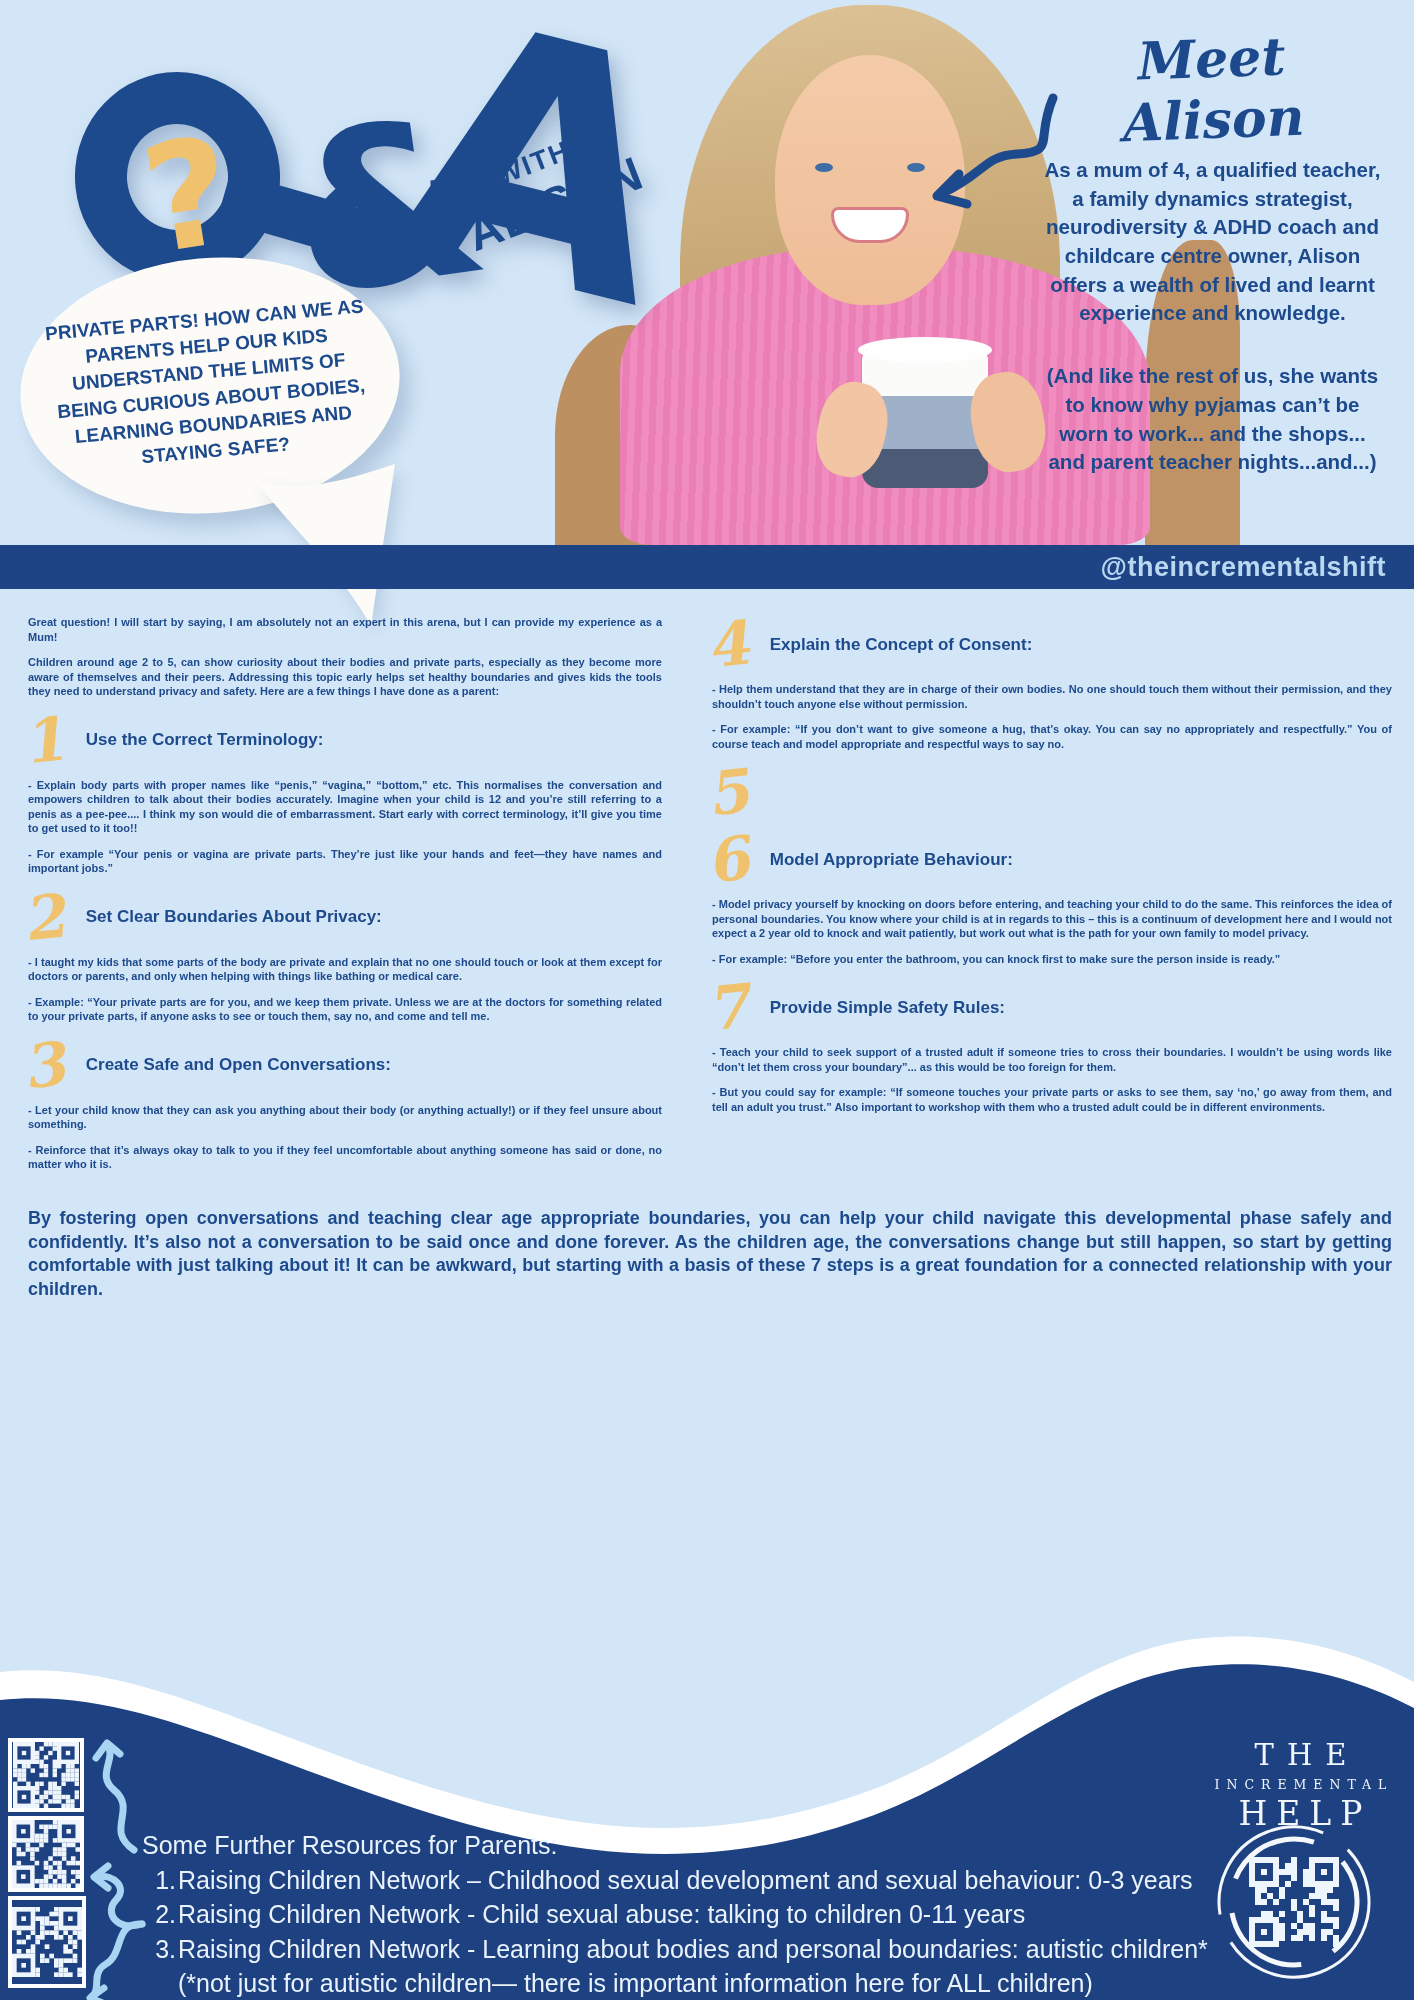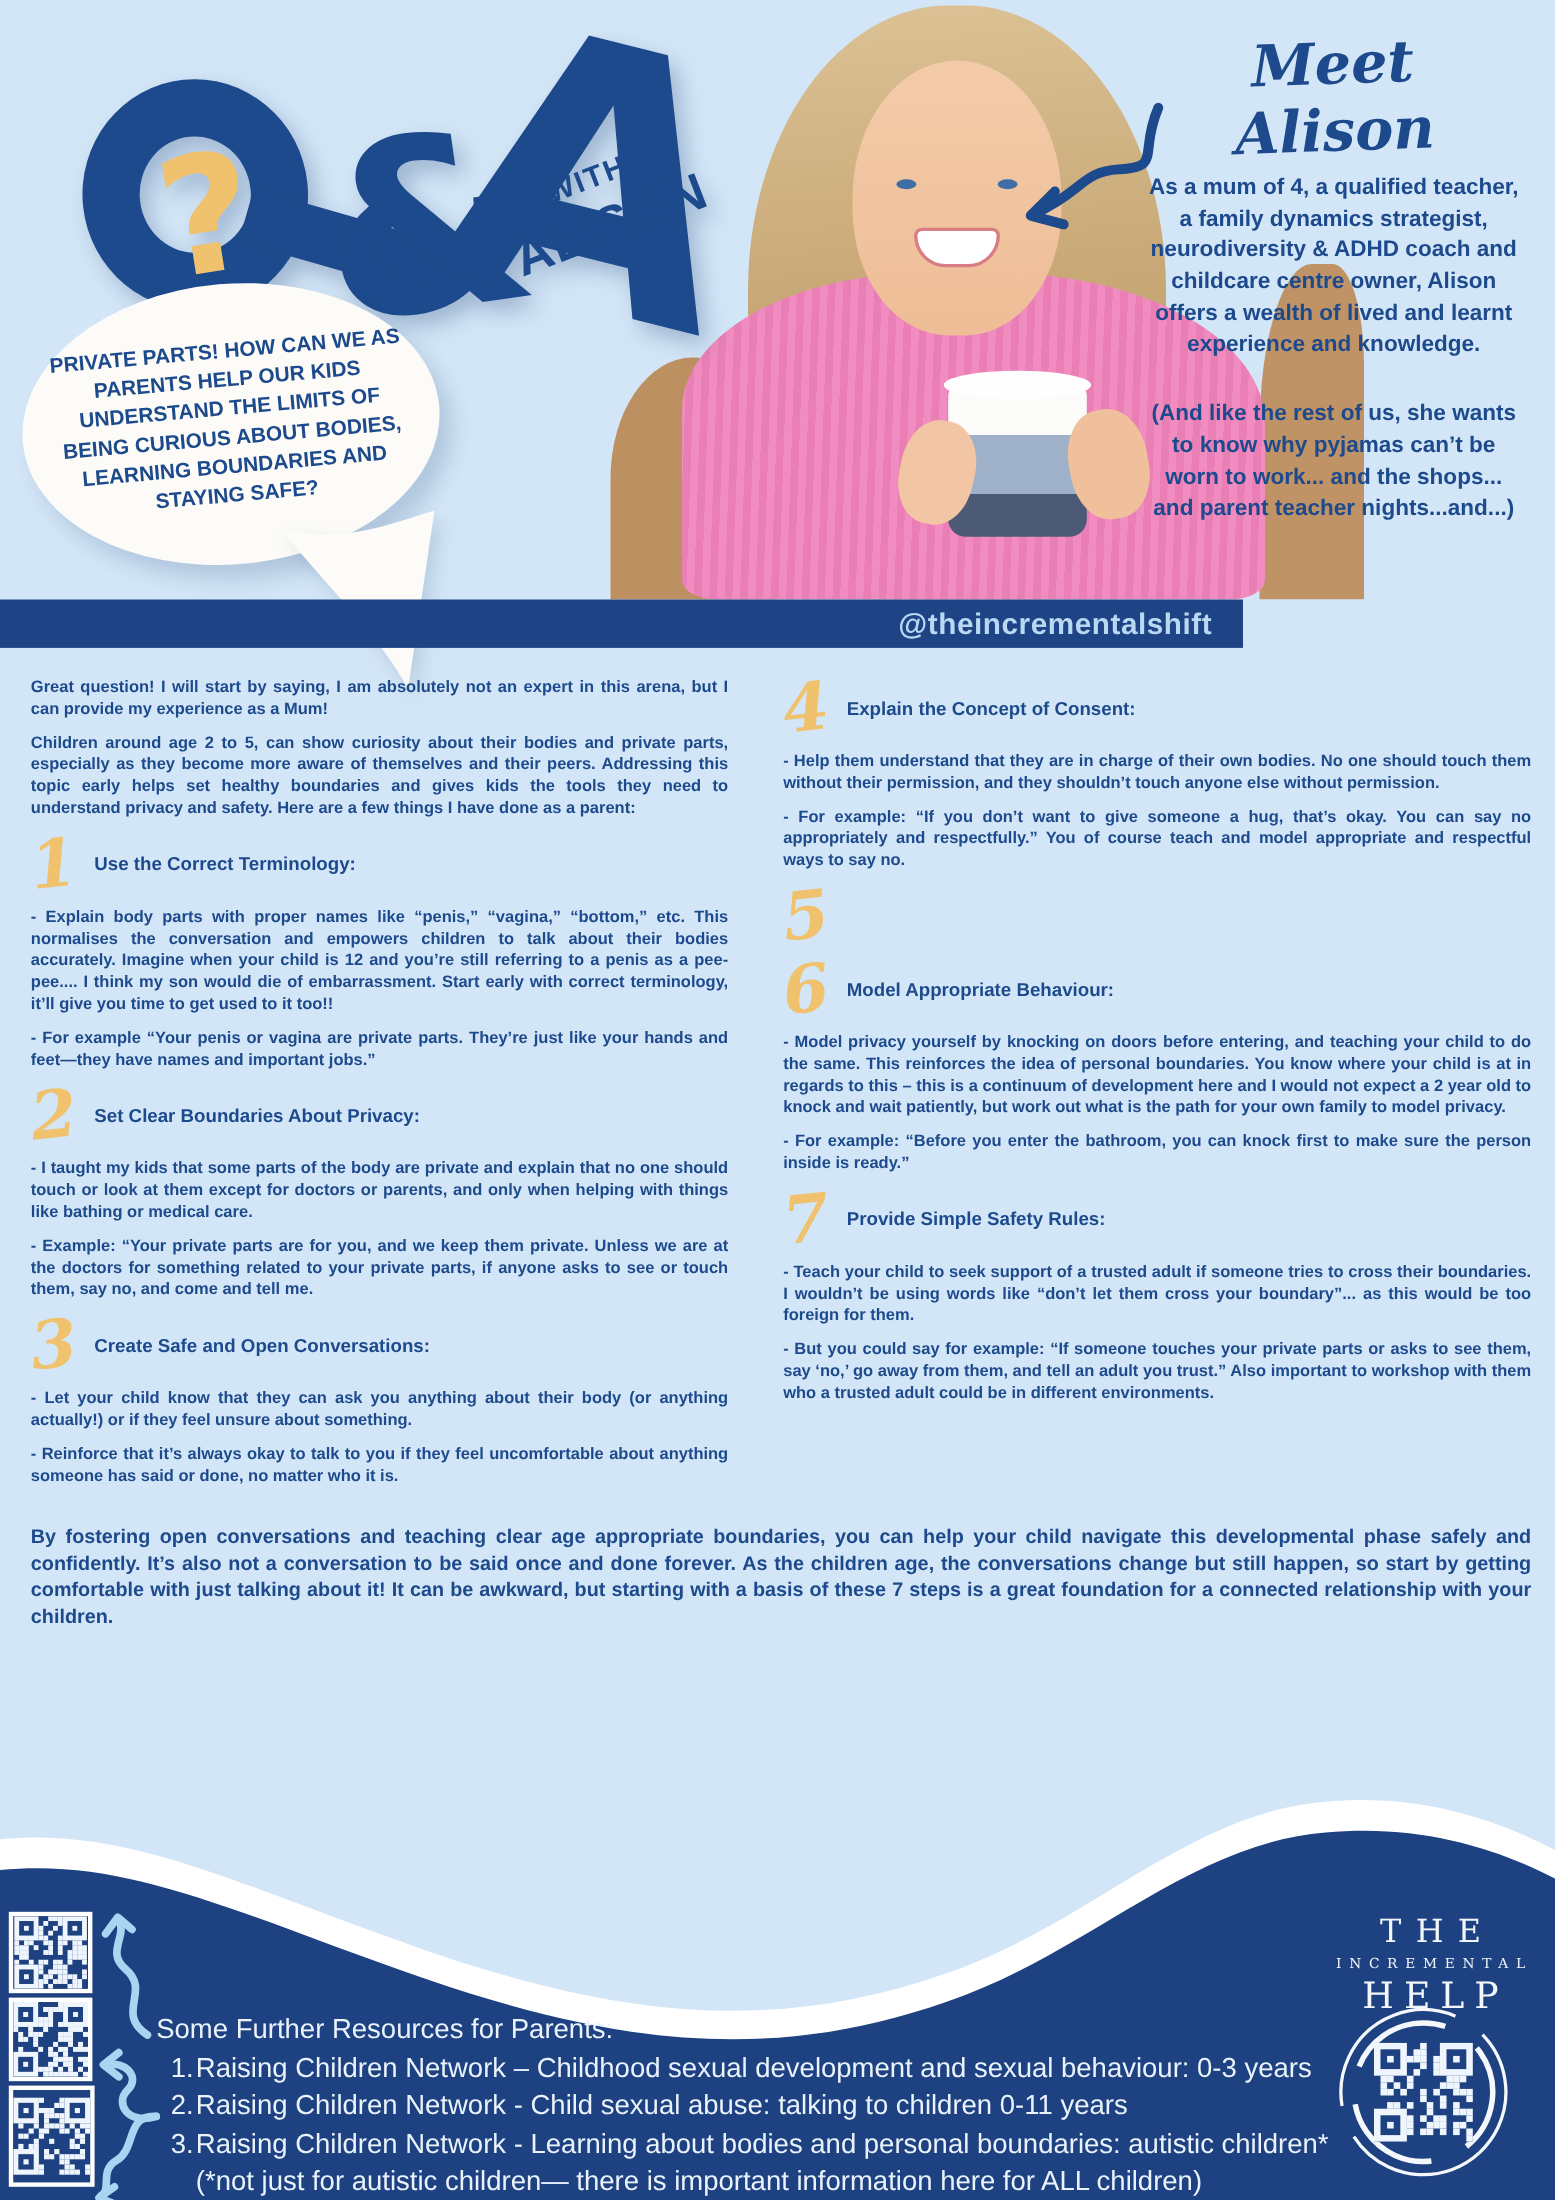--- a/index.html
+++ b/index.html
@@ -59,27 +59,27 @@
       display:flex;align-items:center;justify-content:center;}
   .bubble-text{width:322px;text-align:center;font-weight:bold;font-size:19px;line-height:1.38;color:var(--navy);}
   .bubble-tail{position:absolute;left:245px;top:462px;z-index:5;filter:drop-shadow(6px 8px 8px rgba(30,60,110,.15));}
   
   .meet{position:absolute;left:1040px;top:28px;width:345px;text-align:center;z-index:2;}
   .meet-title{font-family:"DejaVu Serif",serif;font-style:italic;font-weight:bold;font-size:52px;color:var(--navy);transform:rotate(-2deg);}
   .bio1{margin-top:6px;font-weight:bold;font-size:20.5px;line-height:1.4;color:var(--navy);}
   .bio2{margin-top:34px;font-weight:bold;font-size:20.5px;line-height:1.4;color:var(--navy);}
   .arrow{position:absolute;left:893px;top:88px;z-index:2;}
   
-  .banner{position:absolute;left:0;top:545px;width:1130px;height:44px;background:var(--banner);z-index:2;
+  .banner{position:absolute;left:0;top:545px;width:1414px;height:44px;background:var(--banner);z-index:2;
       display:flex;align-items:center;justify-content:flex-end;padding-right:28px;}
   .handle{color:var(--banner-text);font-weight:bold;font-size:27px;letter-spacing:.5px;}
   
   .content{position:absolute;left:0;top:588px;width:1414px;padding:27px 22px 0 28px;z-index:3;}
   .cols{display:grid;grid-template-columns:634px 1fr;column-gap:50px;}
-  .body-p{font-size:15px;font-weight:bold;line-height:1.32;color:var(--navy);text-align:justify;margin:0 0 11px;}
+  .body-p{font-size:11px;font-weight:bold;line-height:1.32;color:var(--navy);text-align:justify;margin:0 0 11px;}
   .step{margin-top:16px;}
   .step-head{display:flex;align-items:center;gap:16px;margin:4px 0 12px;}
   .step-num{font-family:"DejaVu Serif",serif;font-style:italic;font-weight:bold;font-size:60px;line-height:.85;
       color:var(--yellow);transform:rotate(-6deg);min-width:40px;text-align:center;}
   .step-title{font-size:17px;font-weight:bold;color:var(--navy);}
   .closing{margin-top:24px;font-size:18px;}
   
   .footer{position:absolute;left:0;top:1620px;width:1414px;height:380px;z-index:2;}
   .wave{position:absolute;inset:0;}
   .qr{position:absolute;left:8px;border:4px solid #fff;background:var(--navy-deep);}

